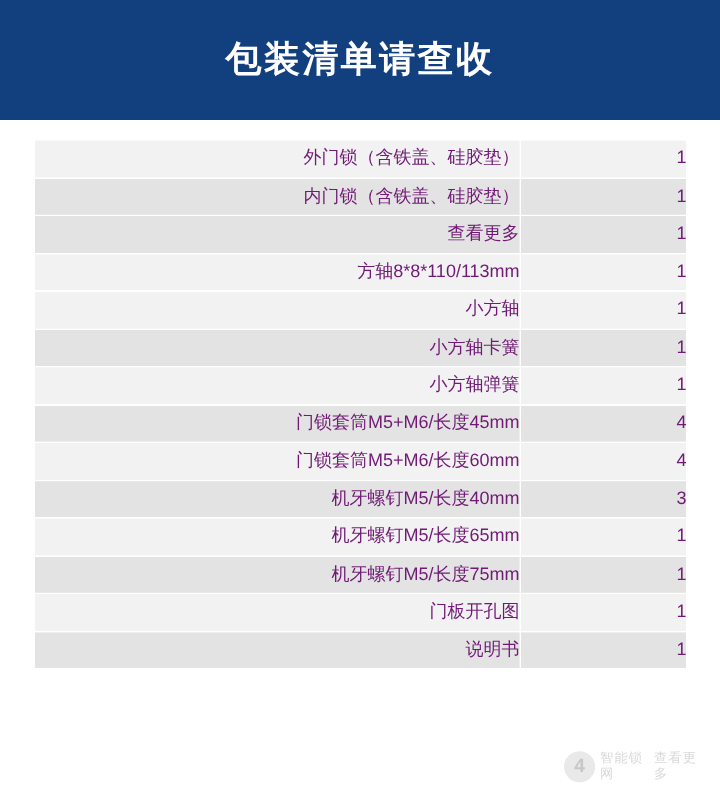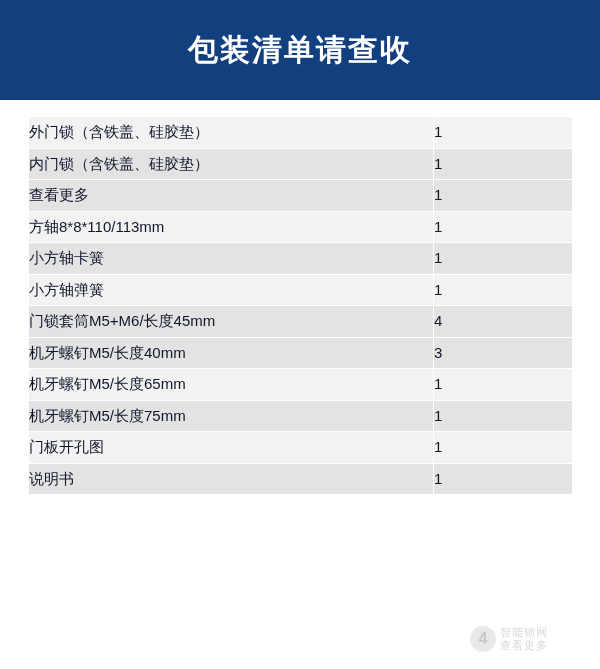--- a/index.html
+++ b/index.html
@@ -63,22 +63,22 @@
     border-collapse: collapse;
     width: 544px;
     table-layout: fixed;
   }
   table.packing tr {
     height: 30.5px;
   }
   table.packing td {
     border: 1px solid #ffffff;
     font-size: 15px;
-    color: #0f172a;
-    text-align: left;
+    color: #701a75;
+    text-align: right;
     vertical-align: middle;
     padding: 0;
     height: 30.5px;
     line-height: 30.5px;
     white-space: nowrap;
     overflow: hidden;
   }
   td.c-name {
     width: 404px;
   }
@@ -111,21 +111,20 @@
     color: #9a9a9a;
     font-size: 16px;
     display: flex;
     align-items: center;
     justify-content: center;
     font-weight: bold;
     flex: 0 0 auto;
   }
   .wm-text {
     display: flex;
-    flex-direction: column;
     justify-content: space-between;
     line-height: 1.15;
   }
   .wm-line {
     font-size: 11px;
     color: #b9b9b9;
     letter-spacing: 1px;
   }
 </style>
 </head>
@@ -152,30 +151,38 @@
             <td class="c-qty">1</td>
           </tr>
           <tr class="even">
             <td class="c-name">查看更多</td>
             <td class="c-qty">1</td>
           </tr>
           <tr class="odd">
             <td class="c-name">方轴8*8*110/113mm</td>
             <td class="c-qty">1</td>
           </tr>
+          <tr class="odd">
+            <td class="c-name">小方轴</td>
+            <td class="c-qty">1</td>
+          </tr>
           <tr class="even">
             <td class="c-name">小方轴卡簧</td>
             <td class="c-qty">1</td>
           </tr>
           <tr class="odd">
             <td class="c-name">小方轴弹簧</td>
             <td class="c-qty">1</td>
           </tr>
           <tr class="even">
             <td class="c-name">门锁套筒M5+M6/长度45mm</td>
+            <td class="c-qty">4</td>
+          </tr>
+          <tr class="odd">
+            <td class="c-name">门锁套筒M5+M6/长度60mm</td>
             <td class="c-qty">4</td>
           </tr>
           <tr class="even">
             <td class="c-name">机牙螺钉M5/长度40mm</td>
             <td class="c-qty">3</td>
           </tr>
           <tr class="odd">
             <td class="c-name">机牙螺钉M5/长度65mm</td>
             <td class="c-qty">1</td>
           </tr>

